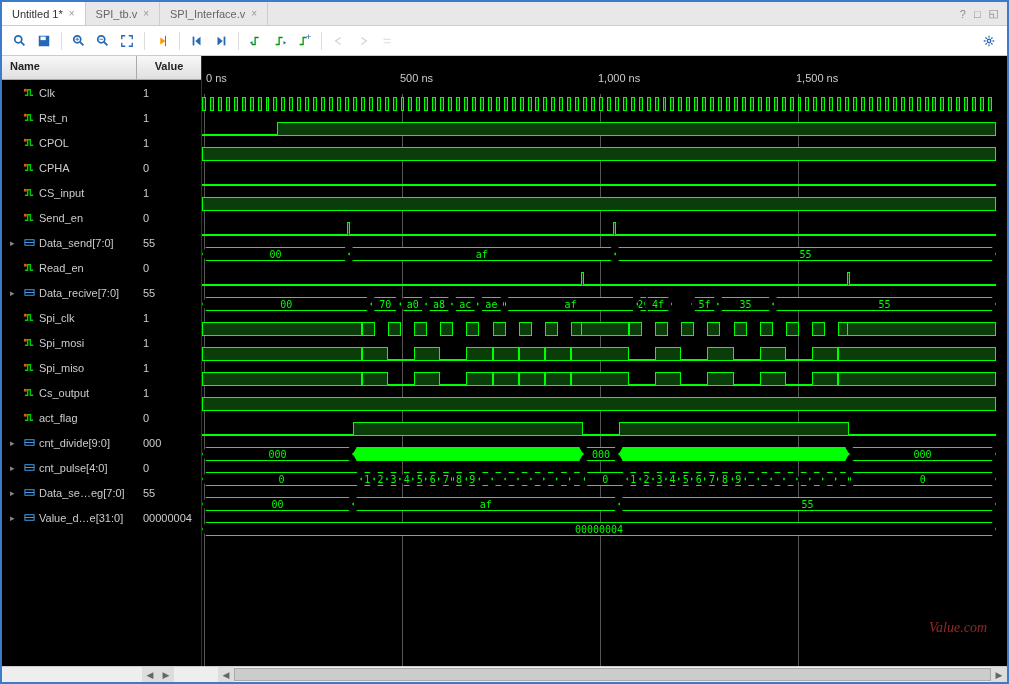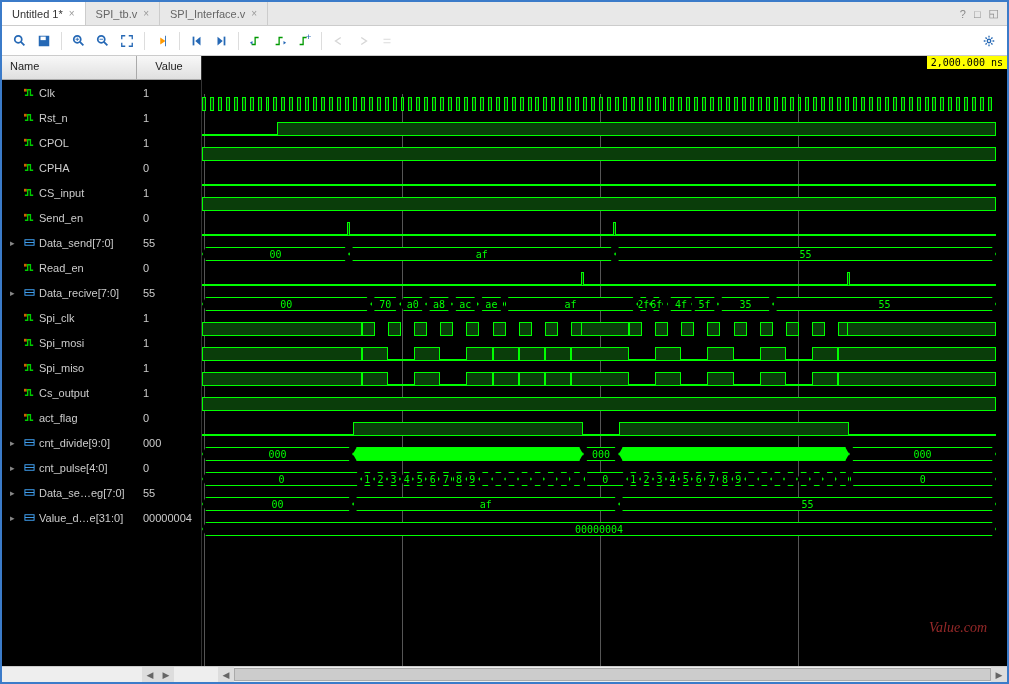--- a/index.html
+++ b/index.html
@@ -9,21 +9,21 @@
 .tab.active{background:#fff;color:#333}
 .tab-close{color:#999;font-size:10px}
 .tabbar-right{margin-left:auto;display:flex;align-items:center;gap:8px;padding:0 8px;color:#888}
 .toolbar{height:30px;display:flex;align-items:center;gap:4px;padding:0 8px;border-bottom:1px solid #ccc}
 .tbtn{width:20px;height:20px;display:flex;align-items:center;justify-content:center;cursor:pointer;color:#2568b5}
 .tbtn svg{width:14px;height:14px}
 .tsep{width:1px;height:18px;background:#ddd;margin:0 3px}
 .toolbar-right{margin-left:auto}
 .workspace{display:flex;height:calc(100% - 54px - 16px);background:#000}
 .left{width:200px;display:flex;flex-direction:column;border-right:1px solid #333}
-.hdr{display:flex;background:linear-gradient(#f8f8f8,#e0e0e0);height:24px;border-bottom:1px solid #aaa;color:#222;font-weight:normal}
+.hdr{display:flex;background:linear-gradient(#f8f8f8,#e0e0e0);height:24px;border-bottom:1px solid #aaa;color:#222;font-weight:bold}
 .hdr .nc{flex:0 0 135px;padding:4px 8px;border-right:1px solid #aaa}
 .hdr .vc{flex:1;padding:4px 8px;text-align:center}
 .siglist{flex:1;background:#000;overflow:hidden}
 .sigrow{display:flex;color:#ccc;height:25px;align-items:center}
 .sigrow .nc{flex:0 0 135px;padding:2px 4px 2px 22px;display:flex;align-items:center;gap:4px;white-space:nowrap;overflow:hidden}
 .sigrow .nc.exp{padding-left:8px}
 .sigrow .vc{flex:1;padding:2px 6px;text-align:left;color:#ccc}
 .exp-ico{color:#888;font-size:9px;width:10px}
 .sig-ico{width:11px;height:11px;flex-shrink:0}
 .wave-area{flex:1;position:relative;background:#000;overflow:hidden}
@@ -356,23 +356,26 @@
               <line x1="1" y1="6" x2="11" y2="6" stroke="#4af"></line>
             </svg>
             <span>Value_d…e[31:0]</span>
           </div>
           <div class="vc">00000004</div>
         </div>
       </div>
   </div>
 
   <div class="wave-area">
-    <div class="ruler-strip">
-        <div class="cursor-badge">2,000.000 ns</div>
-      </div>
+    <div class="ruler">
+      <span style="left:4px">0 ns</span>
+      <span style="left:198px">500 ns</span>
+      <span style="left:396px">1,000 ns</span>
+      <span style="left:594px">1,500 ns</span>
+    </div>
     <div class="gridline" style="left:2px"></div>
     <div class="gridline" style="left:200px"></div>
     <div class="gridline" style="left:398px"></div>
     <div class="gridline" style="left:596px"></div>
 
     <div class="waves" id="waves">
         <div class="wrow">
           <div class="hi-seg" style="left: 0px; width: 3.97px;"></div>
           <div class="hi-seg" style="left: 7.94px; width: 3.97px;"></div>
           <div class="hi-seg" style="left: 15.88px; width: 3.97px;"></div>
@@ -505,21 +508,21 @@
         <div class="wrow">
           <div class="bus hex" style="left: 0px; width: 168.725px;">00</div>
           <div class="bus hex" style="left: 168.725px; width: 28.981px;">70</div>
           <div class="bus hex" style="left: 197.706px; width: 26.202px;">a0</div>
           <div class="bus hex" style="left: 223.908px; width: 26.202px;">a8</div>
           <div class="bus hex" style="left: 250.11px; width: 26.202px;">ac</div>
           <div class="bus hex" style="left: 276.312px; width: 26.202px;">ae</div>
           <div class="bus hex" style="left: 302.514px; width: 132.201px;">af</div>
           <div class="bus hex" style="left: 434.715px; width: 13.101px;">2f</div>
           <div class="bus hex" style="left: 447.816px; width: 13.101px;">6f</div>
-          <div class="bus hex" style="left: 465px; width: 28.187px;">4f</div>
+          <div class="bus hex" style="left: 442px; width: 28.187px;">4f</div>
           <div class="bus hex" style="left: 489.104px; width: 26.996px;">5f</div>
           <div class="bus hex" style="left: 516.1px; width: 54.786px;">35</div>
           <div class="bus hex" style="left: 570.886px; width: 223.114px;">55</div>
         </div>
         <div class="wrow">
           <div class="hi-seg" style="left: 0px; width: 159.594px;"></div>
           <div class="hi-seg" style="left: 159.594px; width: 13.101px;"></div>
           <div class="hi-seg" style="left: 185.796px; width: 13.101px;"></div>
           <div class="hi-seg" style="left: 211.998px; width: 13.101px;"></div>
           <div class="hi-seg" style="left: 238.2px; width: 13.101px;"></div>

